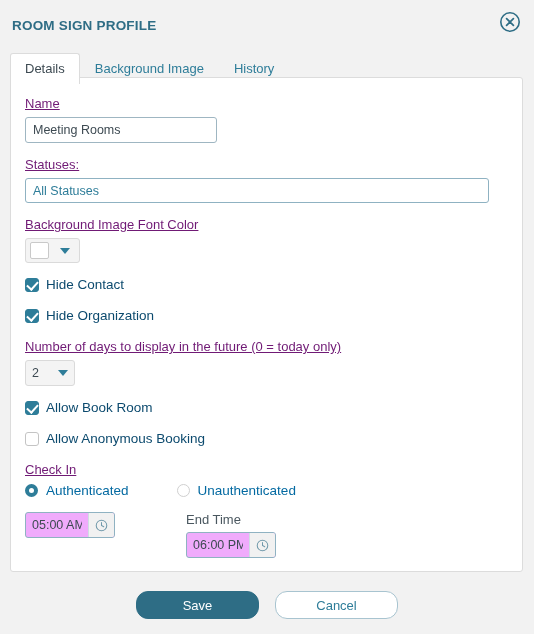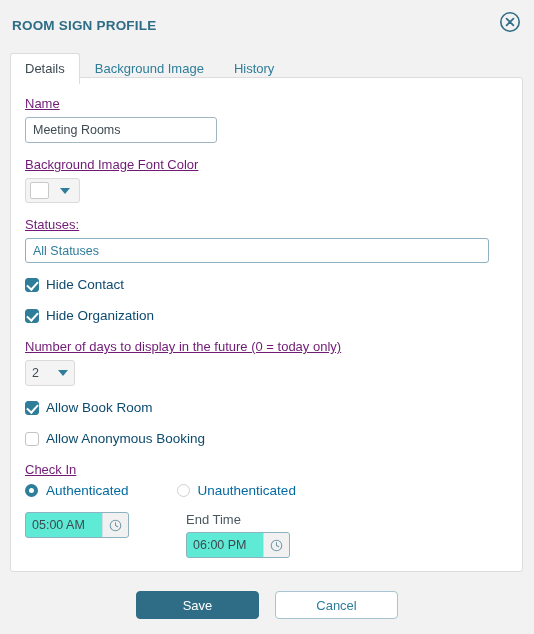--- a/index.html
+++ b/index.html
@@ -227,23 +227,23 @@
   .time-row { display: flex; }
   .time-col { width: 138px; }
   .time-col.second { margin-left: 23px; }
   .time-label { font-size: 13px; color: #4a575f; margin-bottom: 5px; }
   .time-input-wrap {
     display: flex;
     align-items: stretch;
     border: 1px solid #8fb2c2;
     border-radius: 3px;
     height: 26px;
-    background: #5eead4;
+    background: #f0abfc;
     overflow: hidden;
-    width: 104px;
+    width: 90px;
   }
   .time-input-wrap input {
     border: none;
     outline: none;
     flex: 1 1 auto;
     min-width: 0;
     padding: 0 6px;
     font-family: "Liberation Sans", sans-serif;
     font-size: 12.5px;
     color: #3d4a52;
@@ -263,21 +263,21 @@
   
   .footer {
     display: flex;
     justify-content: center;
     gap: 16px;
     padding-top: 19px;
   }
   .btn {
     height: 28px;
     width: 123px;
-    border-radius: 4px;
+    border-radius: 12px;
     font-family: "Liberation Sans", sans-serif;
     font-size: 13px;
     cursor: pointer;
     display: flex;
     align-items: center;
     justify-content: center;
   }
   .btn-primary {
     background: #2e6d85;
     border: 1px solid #2e6d85;
@@ -309,31 +309,31 @@
 </div>
 
 <div class="content-card">
 
   <div class="field-block">
     <div class="field-label">Name</div>
     <input class="text-input" id="name-input" type="text" value="Meeting Rooms" style="">
   </div>
 
   <div class="field-block">
+    <div class="field-label">Statuses:</div>
+    <div class="statuses-box">
+      <span>All Statuses</span>
+    </div>
+  </div>
+
+  <div class="field-block">
     <div class="field-label">Background Image Font Color</div>
     <div class="color-picker">
       <span class="color-swatch"></span>
       <span class="caret"></span>
-    </div>
-  </div>
-
-  <div class="field-block">
-    <div class="field-label">Statuses:</div>
-    <div class="statuses-box">
-      <span>All Statuses</span>
     </div>
   </div>
 
   <div class="check-row">
     <span class="cbox checked"></span>
     <span class="check-label">Hide Contact</span>
   </div>
 
   <div class="check-row">
     <span class="cbox checked"></span>

